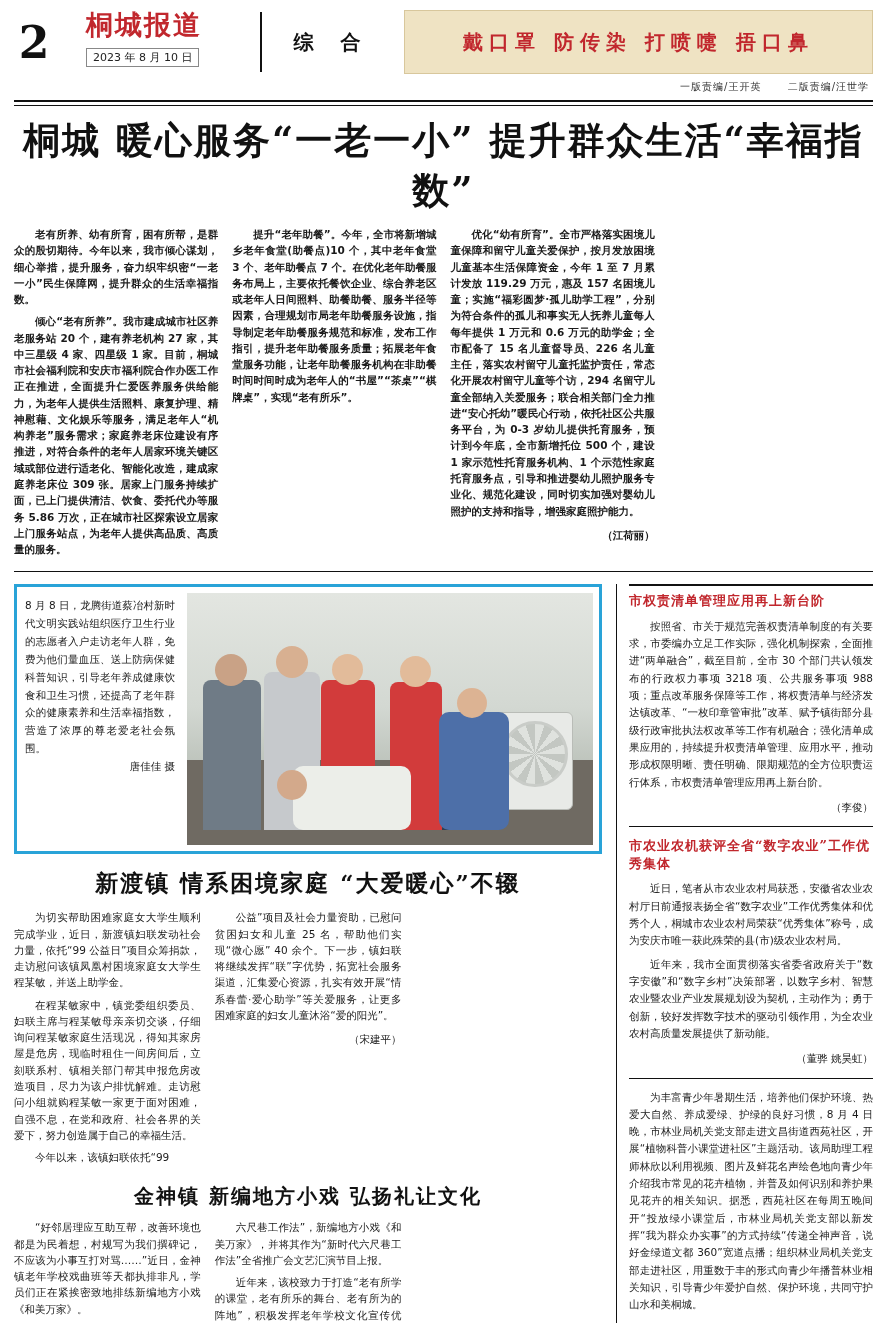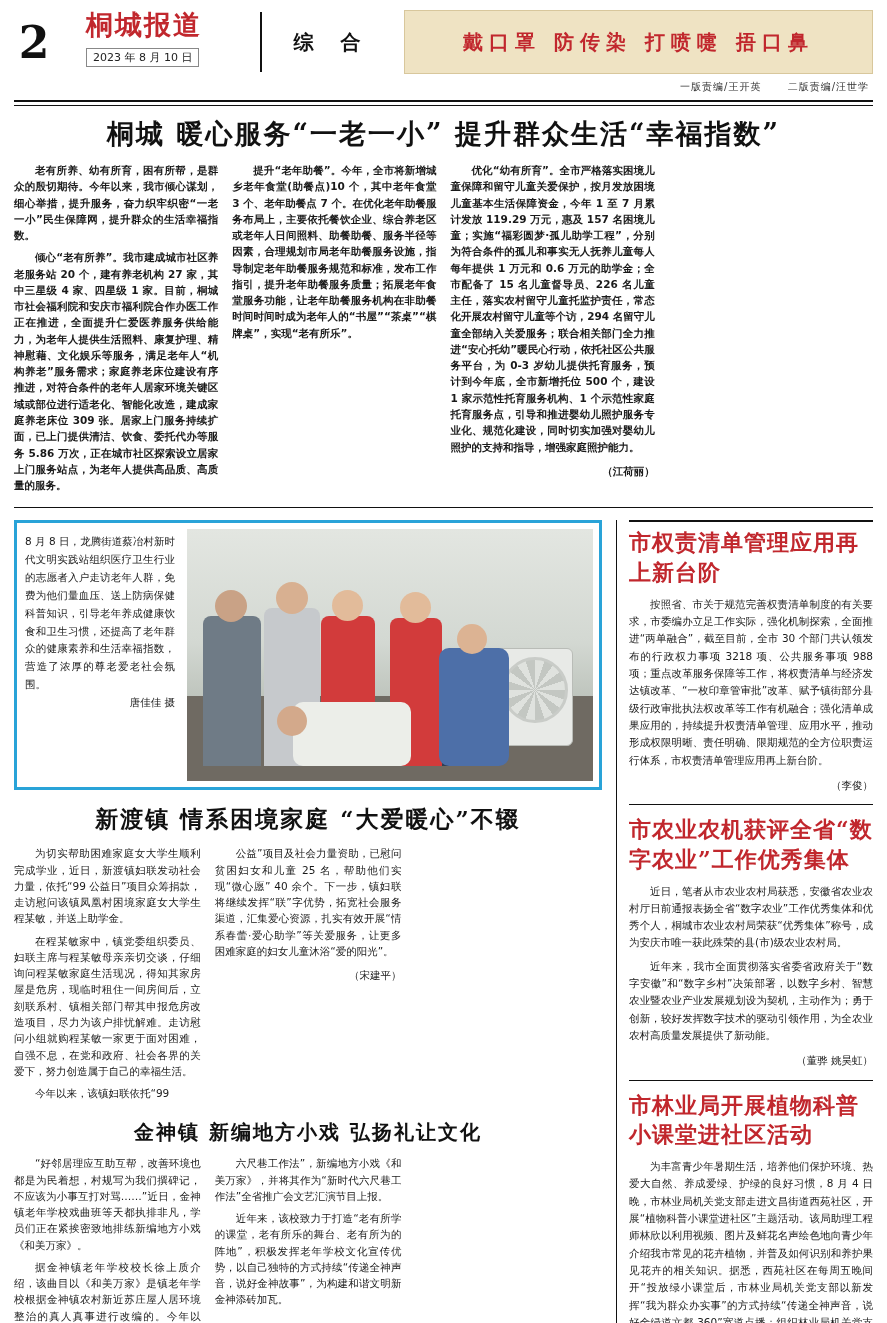--- a/index.html
+++ b/index.html
@@ -101,21 +101,21 @@
   .rule-thick{
     border-top:2px solid #111;
     border-bottom:1px solid #111;
     height:3px;
     margin:2px 0 10px 0;
   }
   
   .main-headline{
     text-align:center;
     font-family:"DejaVu Serif","Liberation Serif",serif;
-    font-size:27px;
+    font-size:37px;
     font-weight:bold;
     color:#111;
     letter-spacing:2px;
     margin:4px 0 10px 0;
   }
   .hr-line{border-top:1px solid #111;margin:8px 0 10px 0;}
   
   .cols-4{
     display:flex;
     gap:14px;
@@ -201,21 +201,21 @@
     font-weight:bold;
     color:#111;
     letter-spacing:2px;
   }
   .sh-24{font-size:23px;margin:14px 0 10px 0;}
   .sh-22{font-size:20px;margin:12px 0 9px 0;}
   .cols-3{display:flex;gap:14px;}
   .cols-3 .col{font-size:10.5px;}
   .right-head{
     font-family:"DejaVu Serif","Liberation Serif",serif;
-    font-size:22px;
+    font-size:13px;
     font-weight:bold;
     letter-spacing:1px;
     color:#111;
     margin:6px 0 8px 0;
     line-height:1.35;
   }
   .right-head.red{color:#c1272d;}
   .right-body{
     font-size:10.5px;
     line-height:1.65;
@@ -339,21 +339,20 @@
         <div class="right-body">
           <p>近日，笔者从市农业农村局获悉，安徽省农业农村厅日前通报表扬全省“数字农业”工作优秀集体和优秀个人，桐城市农业农村局荣获“优秀集体”称号，成为安庆市唯一获此殊荣的县(市)级农业农村局。</p>
           <p>近年来，我市全面贯彻落实省委省政府关于“数字安徽”和“数字乡村”决策部署，以数字乡村、智慧农业暨农业产业发展规划设为契机，主动作为；勇于创新，较好发挥数字技术的驱动引领作用，为全农业农村高质量发展提供了新动能。</p>
           <div class="sig">（董骅 姚昊虹）</div>
         </div>
       </div>
 
       <div class="right-sep"></div>
 
       <div>
-        <div class="right-head red">市林业局开展植物科普小课堂进社区活动</div>
         <div class="right-body">
           <p>为丰富青少年暑期生活，培养他们保护环境、热爱大自然、养成爱绿、护绿的良好习惯，8 月 4 日晚，市林业局机关党支部走进文昌街道西苑社区，开展“植物科普小课堂进社区”主题活动。该局助理工程师林欣以利用视频、图片及鲜花名声绘色地向青少年介绍我市常见的花卉植物，并普及如何识别和养护果见花卉的相关知识。据悉，西苑社区在每周五晚间开“投放绿小课堂后，市林业局机关党支部以新发挥“我为群众办实事”的方式持续“传递全神声音，说好金绿道文都 360”宽道点播；组织林业局机关党支部走进社区，用重数于丰的形式向青少年播普林业相关知识，引导青少年爱护自然、保护环境，共同守护山水和美桐城。</p>
 
         </div>
       </div>
 
     </div>
   </div>
 
 </div>

